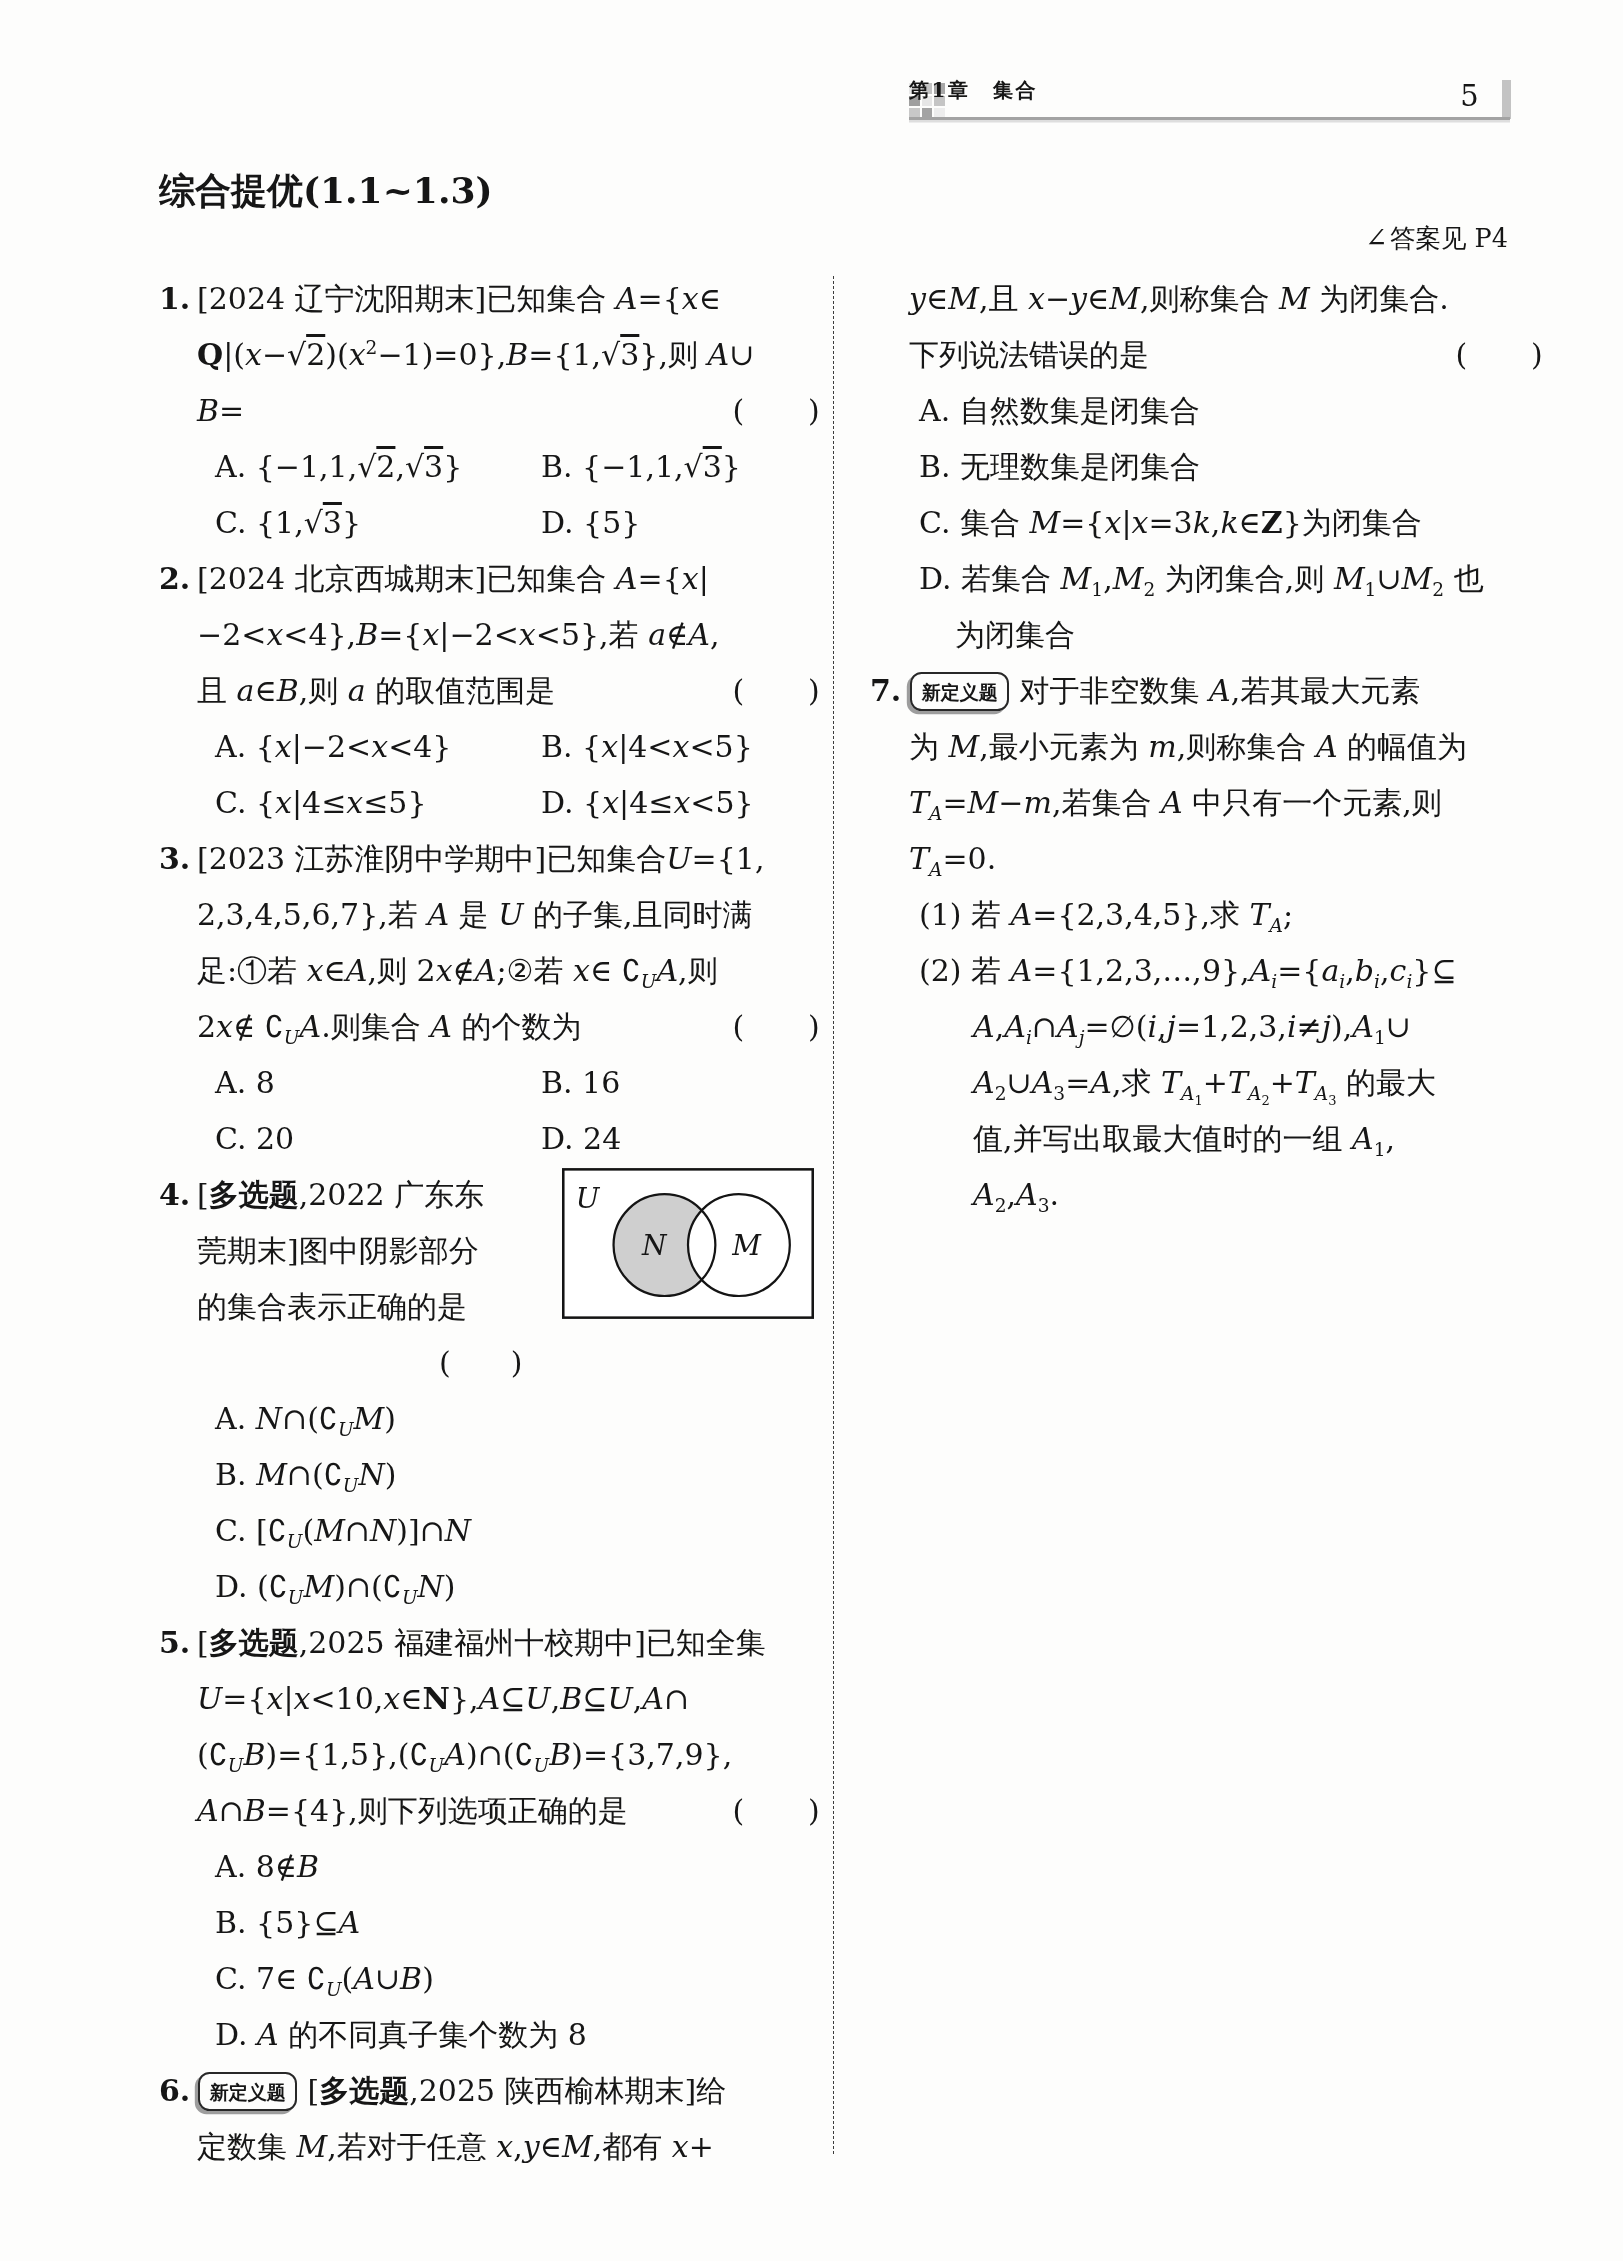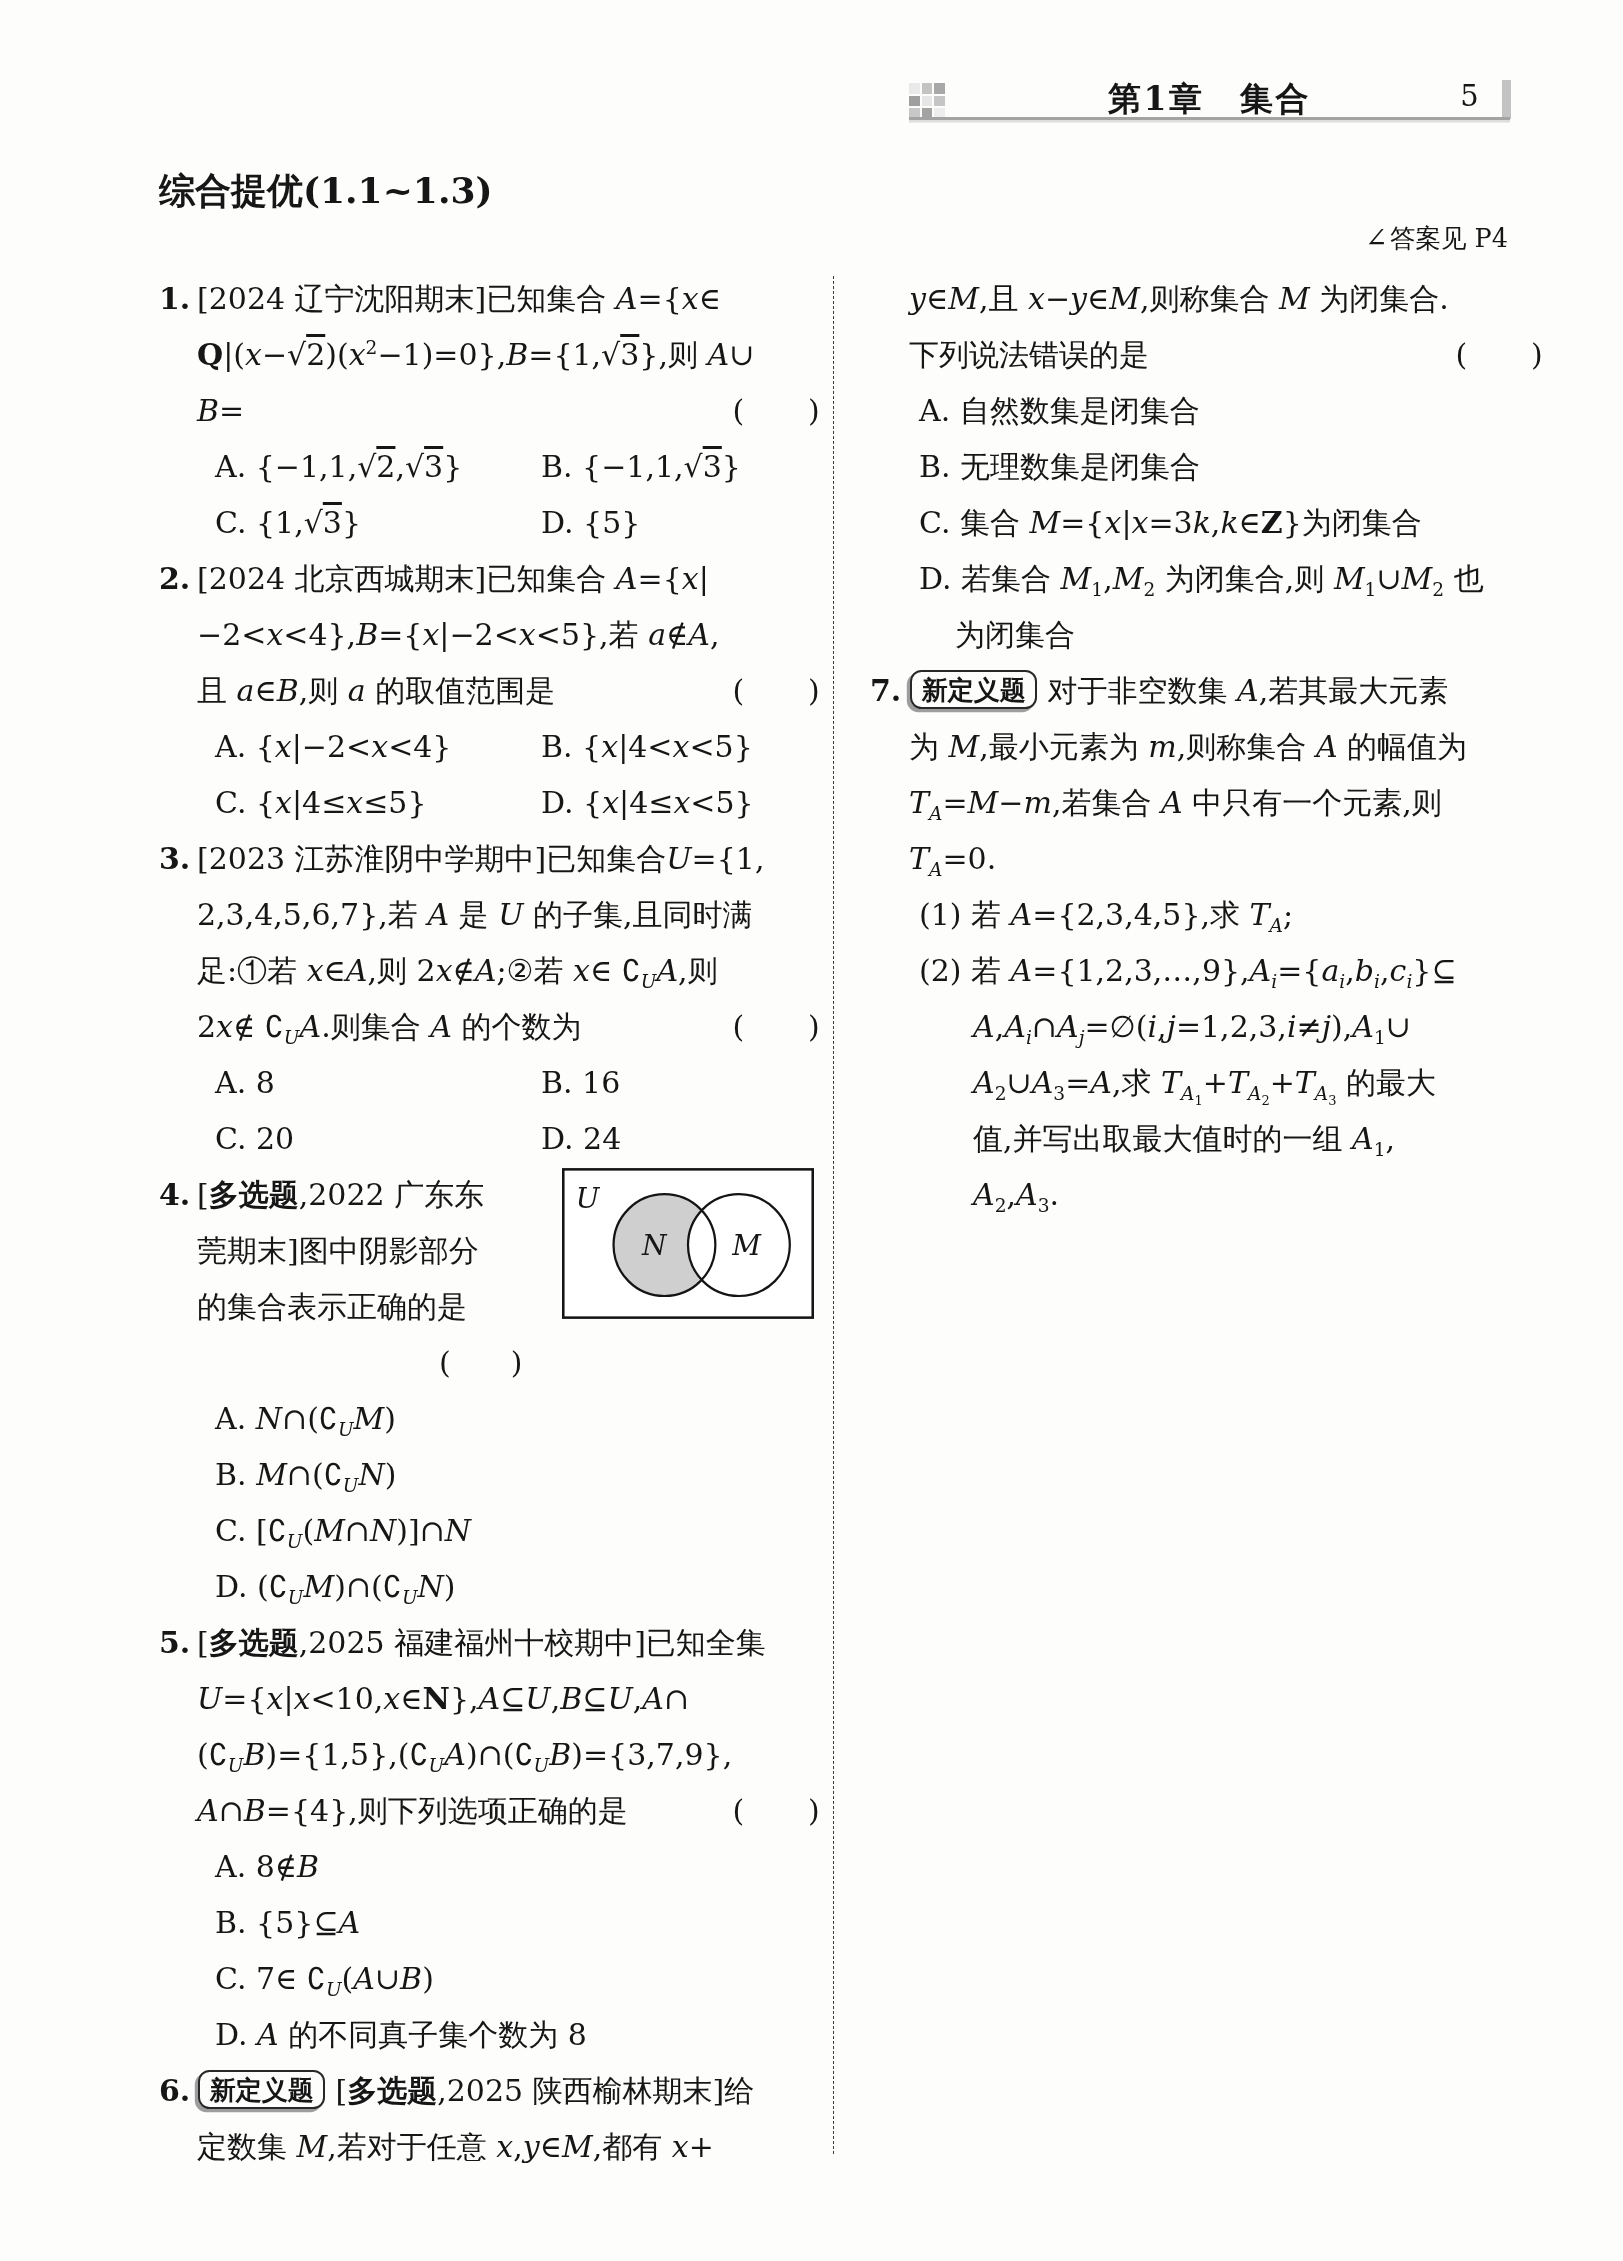--- a/index.html
+++ b/index.html
@@ -4,22 +4,22 @@
 <style>
   html,body{margin:0;padding:0;background:#e8e8e8;}
   .page{position:relative;width:1623px;height:2261px;background:#fdfdfc;overflow:hidden;
         font-family:"DejaVu Serif","Liberation Serif",serif;color:#161616;}
   
   .hdr-rule{position:absolute;left:909px;top:117px;width:601px;height:2.5px;background:#a3a3a3;box-shadow:0 2.5px 0 #dedede;}
   .hdr-bar{position:absolute;left:1502px;top:80px;width:9px;height:39px;background:#c3c3c3;}
   .logo{position:absolute;left:909px;top:83px;width:36px;height:36px;display:grid;
         grid-template-columns:repeat(3,10.8px);grid-template-rows:repeat(3,10.8px);gap:1.9px;}
   .logo div{width:10.8px;height:10.8px;}
-  .hdr-title{position:absolute;left:909px;top:77px;width:601px;text-align:center;
-             font-size:33px;font-weight:bold;letter-spacing:2.5px;}
+  .hdr-title{position:absolute;left:909px;top:77px;width:601px;text-align:left;
+             font-size:20px;font-weight:bold;letter-spacing:2.5px;}
   .page-num{position:absolute;left:1444px;top:79px;width:51px;text-align:center;font-size:29px;}
   
   .main-title{position:absolute;left:159px;top:167px;width:1351px;text-align:left;
               font-size:36px;font-weight:bold;}
   .answer-note{position:absolute;right:115px;top:221px;font-size:25.5px;white-space:nowrap;}
   .answer-note .ic{font-size:27px;margin-right:2.5px;}
   
   .divider{position:absolute;left:833px;top:276px;height:1878px;width:0;border-left:1.9px dashed #3c3c3c;}
   .col{position:absolute;top:271px;font-size:30px;}
   .col-left{left:159px;width:662px;}
@@ -30,21 +30,21 @@
   .col-left .ind-c{padding-left:38px;}
   .col-left .ind-o{padding-left:56px;}
   .col-left .ind-pr{padding-left:280px;}
   .col-right .ind-c{padding-left:39px;}
   .col-right .ind-o,.col-right .ind-s{padding-left:49px;}
   .col-right .ind-oc{padding-left:85px;}
   .col-right .ind-sc{padding-left:103px;}
   .ob{position:absolute;left:382px;top:0;}
   .parens{position:absolute;right:0;top:0;letter-spacing:1.3px;}
   .badge{display:inline-block;font-family:"DejaVu Sans","Liberation Sans",sans-serif;
-         font-weight:bold;font-size:26px;line-height:34px;padding:0.6px 9.5px;margin:0 10.2px 0 1.3px;
+         font-weight:bold;font-size:19px;line-height:34px;padding:0.6px 9.5px;margin:0 10.2px 0 1.3px;
          border:2.5px solid #282828;border-radius:11.5px;box-shadow:-3.2px 3.2px 0 #9d9d9d;
          vertical-align:2.5px;}
   .ht{font-family:Liberation Sans, sans-serif;font-weight:bold;}
   i{font-style:italic;}
   b{font-weight:bold;}
   sub{font-size:62%;line-height:0;}
   sub sub{font-size:70%;}
   sup{font-size:62%;line-height:0;}
   .ov{text-decoration:overline;}
   

